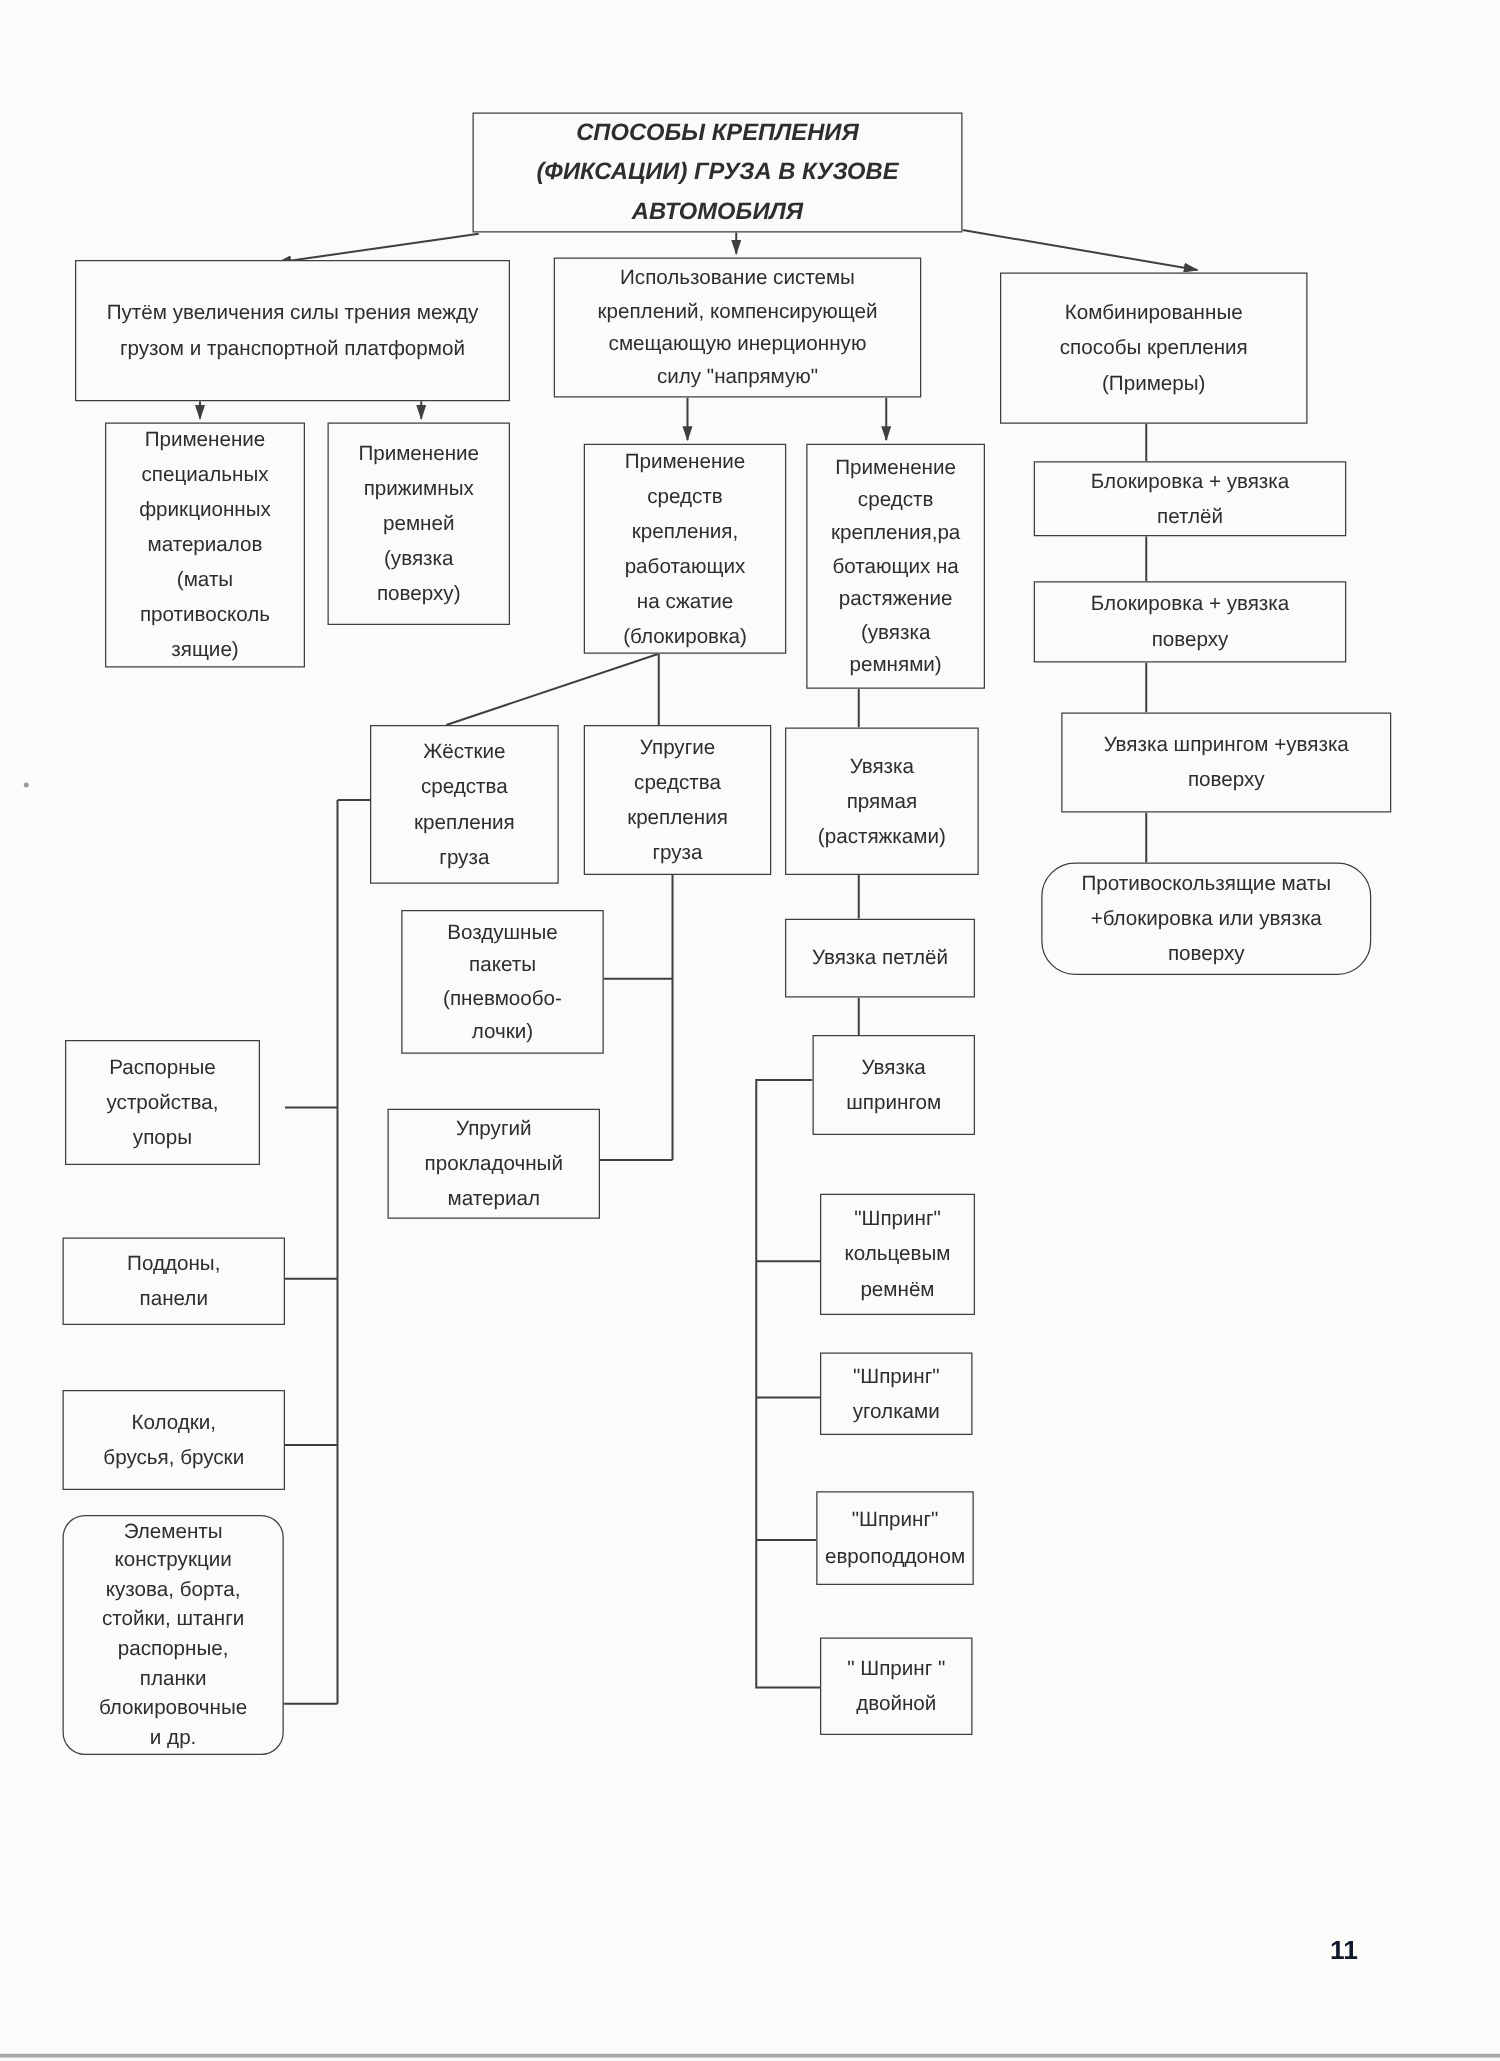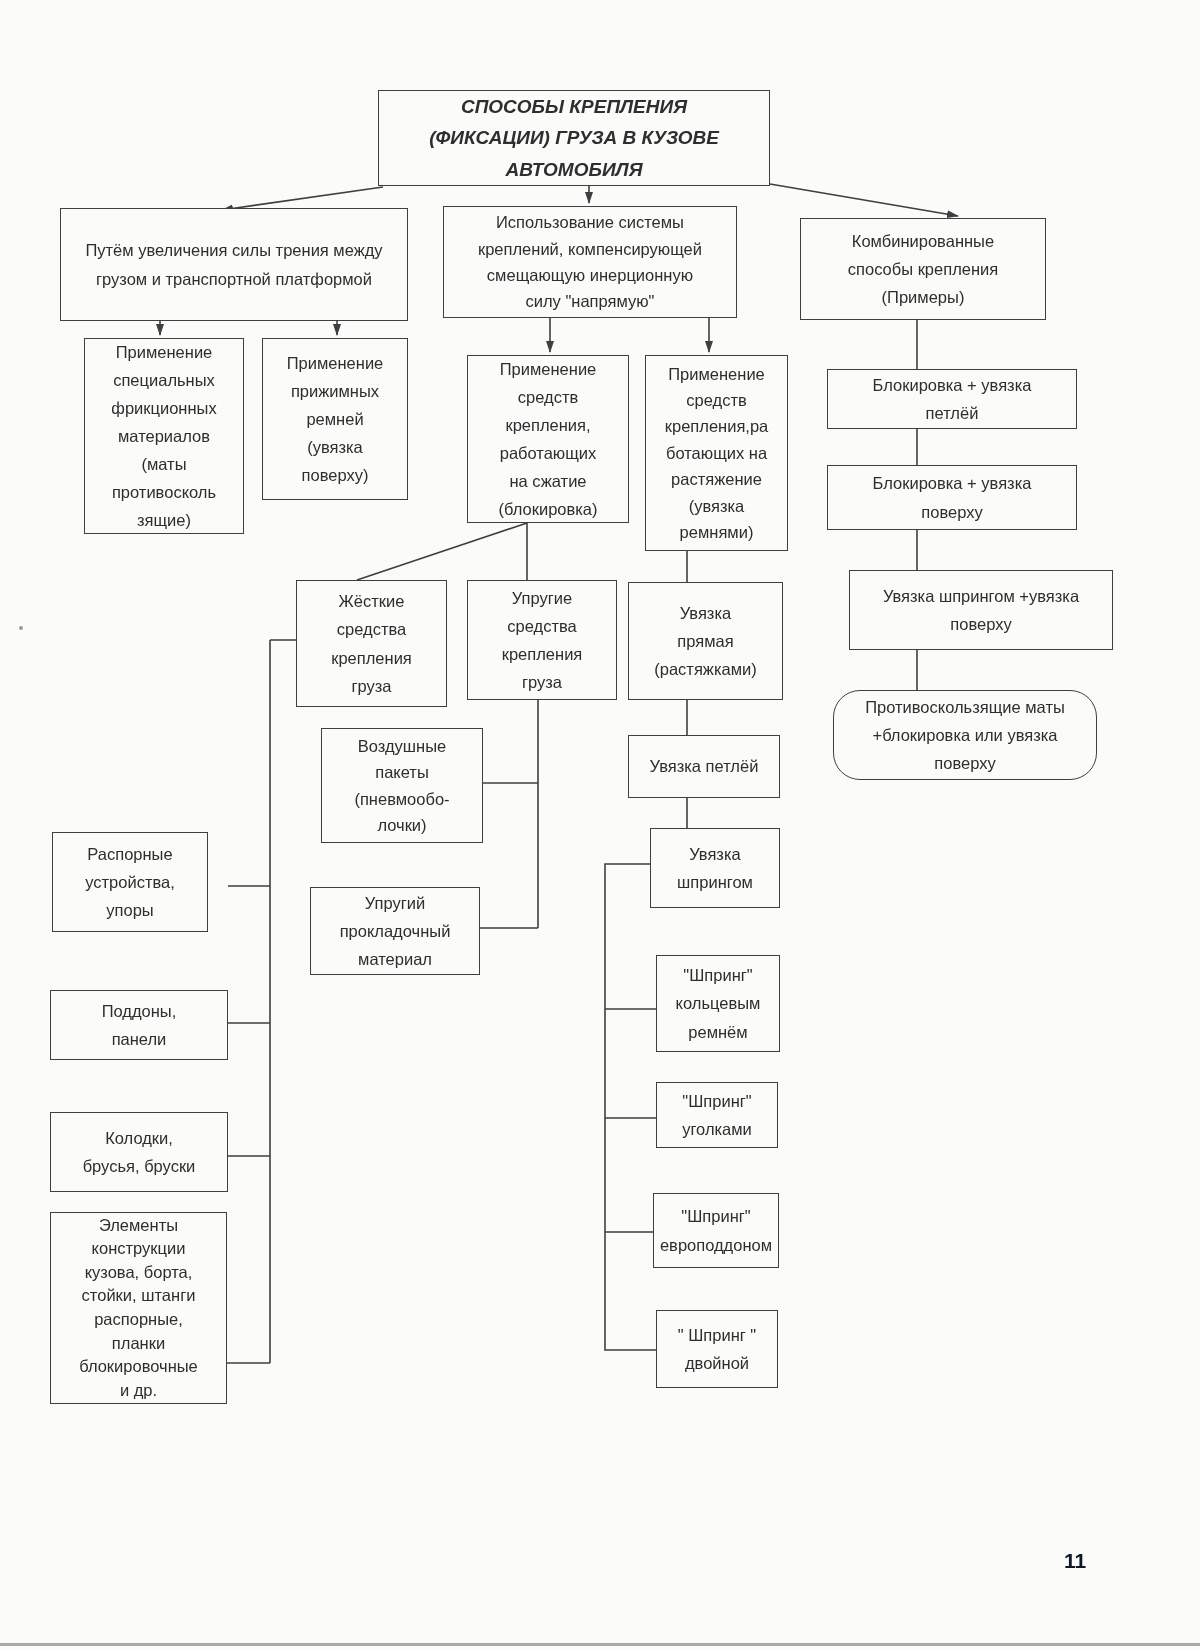--- a/index.html
+++ b/index.html
@@ -12,21 +12,21 @@
   svg.connectors{position:absolute;left:0;top:0;z-index:0;}
   .box{
     position:absolute;z-index:1;box-sizing:border-box;
     border:1.6px solid #3f3f3f;background:#fbfbf9;
     display:flex;align-items:center;justify-content:center;
     text-align:center;white-space:pre-line;
     font-size:16.5px;line-height:1.7;padding:2px 20px;
   }
   .title-box{font-weight:bold;font-style:italic;font-size:19px;line-height:1.65;}
   .lh-mid{line-height:1.6;}
-  .lh-tight{line-height:1.43;padding:1px 8px;}
+  .lh-tight{line-height:1.43;padding:1px 8px;border-radius:18px;}
   .pad-sm{padding:2px 4px;}
   .page-number{position:absolute;left:1064px;top:1549px;font-size:21px;color:#0f172a;z-index:1;font-weight:bold;}
   .scan-edge{position:absolute;left:0;top:1643px;width:100%;height:3px;background:#a9a9a9;z-index:1;}
   .speck{position:absolute;width:4px;height:4px;border-radius:50%;background:#9a9a9a;z-index:1;}
 </style>
 </head>
 <body>
 
 <div class="page">
 
@@ -65,21 +65,21 @@
   <div class="box title-box" style="left:378px;top:90px;width:392px;height:96px;">СПОСОБЫ КРЕПЛЕНИЯ
 (ФИКСАЦИИ) ГРУЗА В КУЗОВЕ
 АВТОМОБИЛЯ</div>
 
   <div class="box" style="left:60px;top:208px;width:348px;height:113px;">Путём увеличения силы трения между
 грузом и транспортной платформой</div>
   <div class="box lh-mid" style="left:443px;top:206px;width:294px;height:112px;">Использование системы
 креплений, компенсирующей
 смещающую инерционную
 силу "напрямую"</div>
-  <div class="box" style="left:800px;top:218px;width:246px;height:102px;text-align:center;">Комбинированные
+  <div class="box" style="left:800px;top:218px;width:246px;height:121px;text-align:center;">Комбинированные
 способы крепления
 (Примеры)</div>
 
   <div class="box" style="left:84px;top:338px;width:160px;height:196px;">Применение
 специальных
 фрикционных
 материалов
 (маты
 противосколь
 зящие)</div>

